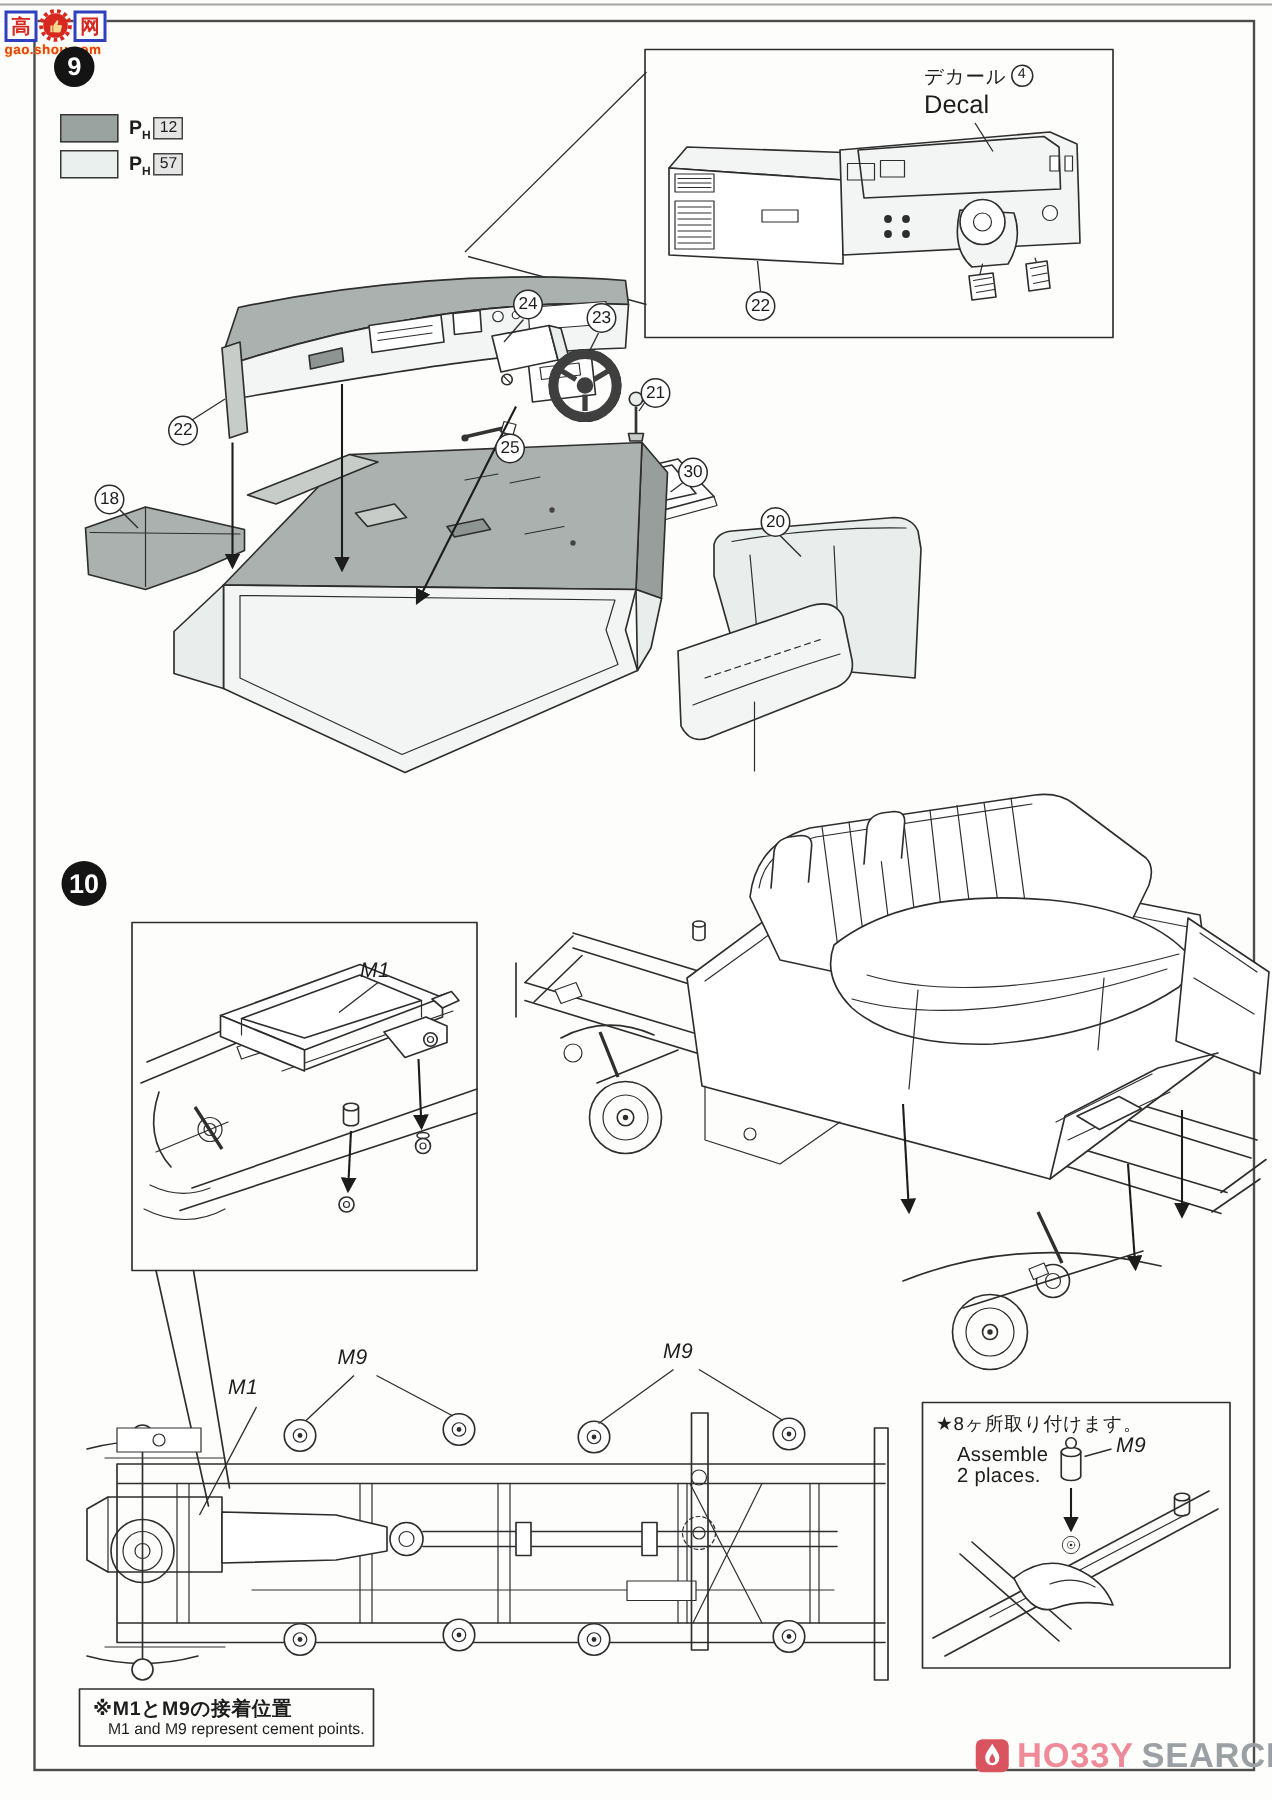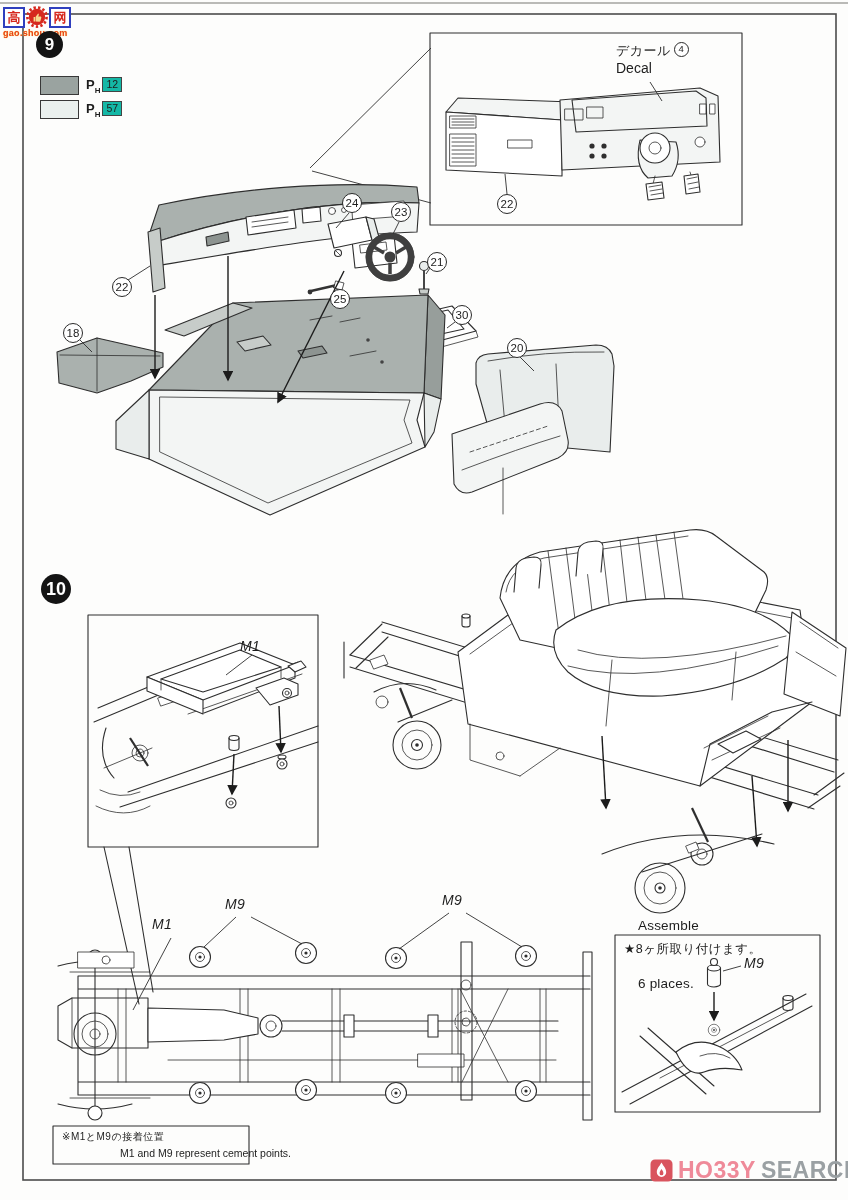--- a/index.html
+++ b/index.html
@@ -23,29 +23,29 @@
   
   .stepbadge{width:27px;height:27px;border-radius:50%;background:#141414;color:#fff;
              text-align:center;line-height:27px;font-size:17px;font-weight:bold;}
   .pc{width:20px;height:20px;border:1.3px solid #2a2a2a;border-radius:50%;background:#fff;
       text-align:center;line-height:18px;font-size:11.5px;box-sizing:border-box;}
   .legend{display:flex;flex-direction:column;gap:5px;}
   .lrow{display:flex;align-items:center;gap:7px;}
   .swatch{display:inline-block;width:37px;height:17px;border:1.5px solid #383838;}
   .pcode{font-size:13px;font-weight:bold;letter-spacing:0;}
   .pcode sub{font-size:8px;font-weight:bold;}
-  .pnum{display:inline-block;border:1px solid #444;background:#14b8a6;font-weight:normal;
+  .pnum{display:inline-block;border:1px solid #444;background:#e5e5e5;font-weight:normal;
         font-size:10.5px;line-height:13px;padding:0 3px;margin-left:2px;vertical-align:1px;}
   .jp{font-size:12.5px;letter-spacing:.5px;white-space:nowrap;}
   .mlabel{font-size:14px;letter-spacing:.3px;white-space:nowrap;font-style:italic;}
   .mini-circ{display:inline-block;width:13px;height:13px;border:1px solid #2a2a2a;border-radius:50%;
              text-align:center;line-height:12px;font-size:9.5px;margin-left:3px;vertical-align:3px;background:#fff;}
   .notebox-en{font-size:13.5px;letter-spacing:.2px;white-space:nowrap;}
-  .cement-jp{font-size:10px;font-weight:400;letter-spacing:.5px;white-space:nowrap;}
-  .cement-en{font-size:10.5px;white-space:nowrap;margin-left:48px;}
+  .cement-jp{font-size:13px;font-weight:700;letter-spacing:.5px;white-space:nowrap;}
+  .cement-en{font-size:10.5px;white-space:nowrap;}
 
   
   .wm{display:flex;flex-direction:column;align-items:flex-start;}
   .wm-row{display:flex;align-items:center;gap:1px;}
   .wm-box{width:18px;height:17px;border:2px solid #2f3fbe;background:#fff;color:#d6281e;
           font-size:13px;font-weight:bold;text-align:center;line-height:17px;}
   .wm-domain{font-size:9px;font-weight:bold;color:#e8401a;text-shadow:0 0 1px #ffc928;letter-spacing:.3px;}
 
   
   .brand{display:flex;align-items:center;gap:5px;}
@@ -363,43 +363,43 @@
     <span class="pcode"><span>P</span><sub>H</sub><span class="pnum">12</span></span>
   </div>
   <div class="lrow">
     <span class="swatch" style="background:#eaf0ee"></span>
     <span class="pcode"><span>P</span><sub>H</sub><span class="pnum">57</span></span>
   </div>
 </div>
 
 <div class="abs" style="left:616px;top:42px">
   <div class="jp" style="font-size:13px"><span>デカール</span><span class="mini-circ">4</span></div>
-  <div style="font-size:14px">Decal</div>
+  <div style="font-size:17px">Decal</div>
 </div>
 <span class="pc abs" style="left:497px;top:194px">22</span>
 
 <span class="pc abs" style="left:63px;top:323px">18</span>
 <span class="pc abs" style="left:112px;top:277px">22</span>
 <span class="pc abs" style="left:342px;top:193px">24</span>
 <span class="pc abs" style="left:391px;top:202px">23</span>
 <span class="pc abs" style="left:330px;top:289px">25</span>
 <span class="pc abs" style="left:427px;top:252px">21</span>
 <span class="pc abs" style="left:452px;top:305px">30</span>
 <span class="pc abs" style="left:507px;top:338px">20</span>
 
 <div class="stepbadge abs" style="left:41px;top:574px;width:30px;height:30px;line-height:30px;font-size:18px">10</div>
 
 <span class="mlabel abs" style="left:240px;top:638px">M1</span>
 <span class="mlabel abs" style="left:152px;top:916px">M1</span>
 <span class="mlabel abs" style="left:225px;top:896px">M9</span>
 <span class="mlabel abs" style="left:442px;top:892px">M9</span>
 
 <div class="jp abs" style="left:624px;top:941px">★8ヶ所取り付けます。</div>
-<div class="notebox-en abs" style="left:638px;top:918px">Assemble</div>
-<div class="notebox-en abs" style="left:638px;top:976px">6 places.</div>
+<div class="notebox-en abs" style="left:638px;top:962px">Assemble</div>
+<div class="notebox-en abs" style="left:638px;top:976px">2 places.</div>
 <span class="mlabel abs" style="left:744px;top:955px">M9</span>
 
 <div class="cement-jp abs" style="left:62px;top:1130px">※M1とM9の接着位置</div>
 <div class="cement-en abs" style="left:72px;top:1147px">M1 and M9 represent cement points.</div>
 
 <div class="brand abs" style="left:650px;top:1157px">
   <svg width="23" height="23" viewBox="0 0 23 23">
     <rect x="0.5" y="0.5" width="22" height="22" rx="4.5" fill="#d9545e"></rect>
     <path d="M11.5,3.5 C9,8 6.8,9.4 6.8,13.2 a4.7,4.7 0 0 0 9.4,0 C16.2,9.4 14,8 11.5,3.5 Z" fill="#fff"></path>
     <path d="M11.5,10 C10.3,12 9.6,12.6 9.6,14.4 a1.9,1.9 0 0 0 3.8,0 C13.4,12.6 12.7,12 11.5,10 Z" fill="#d9545e"></path>

